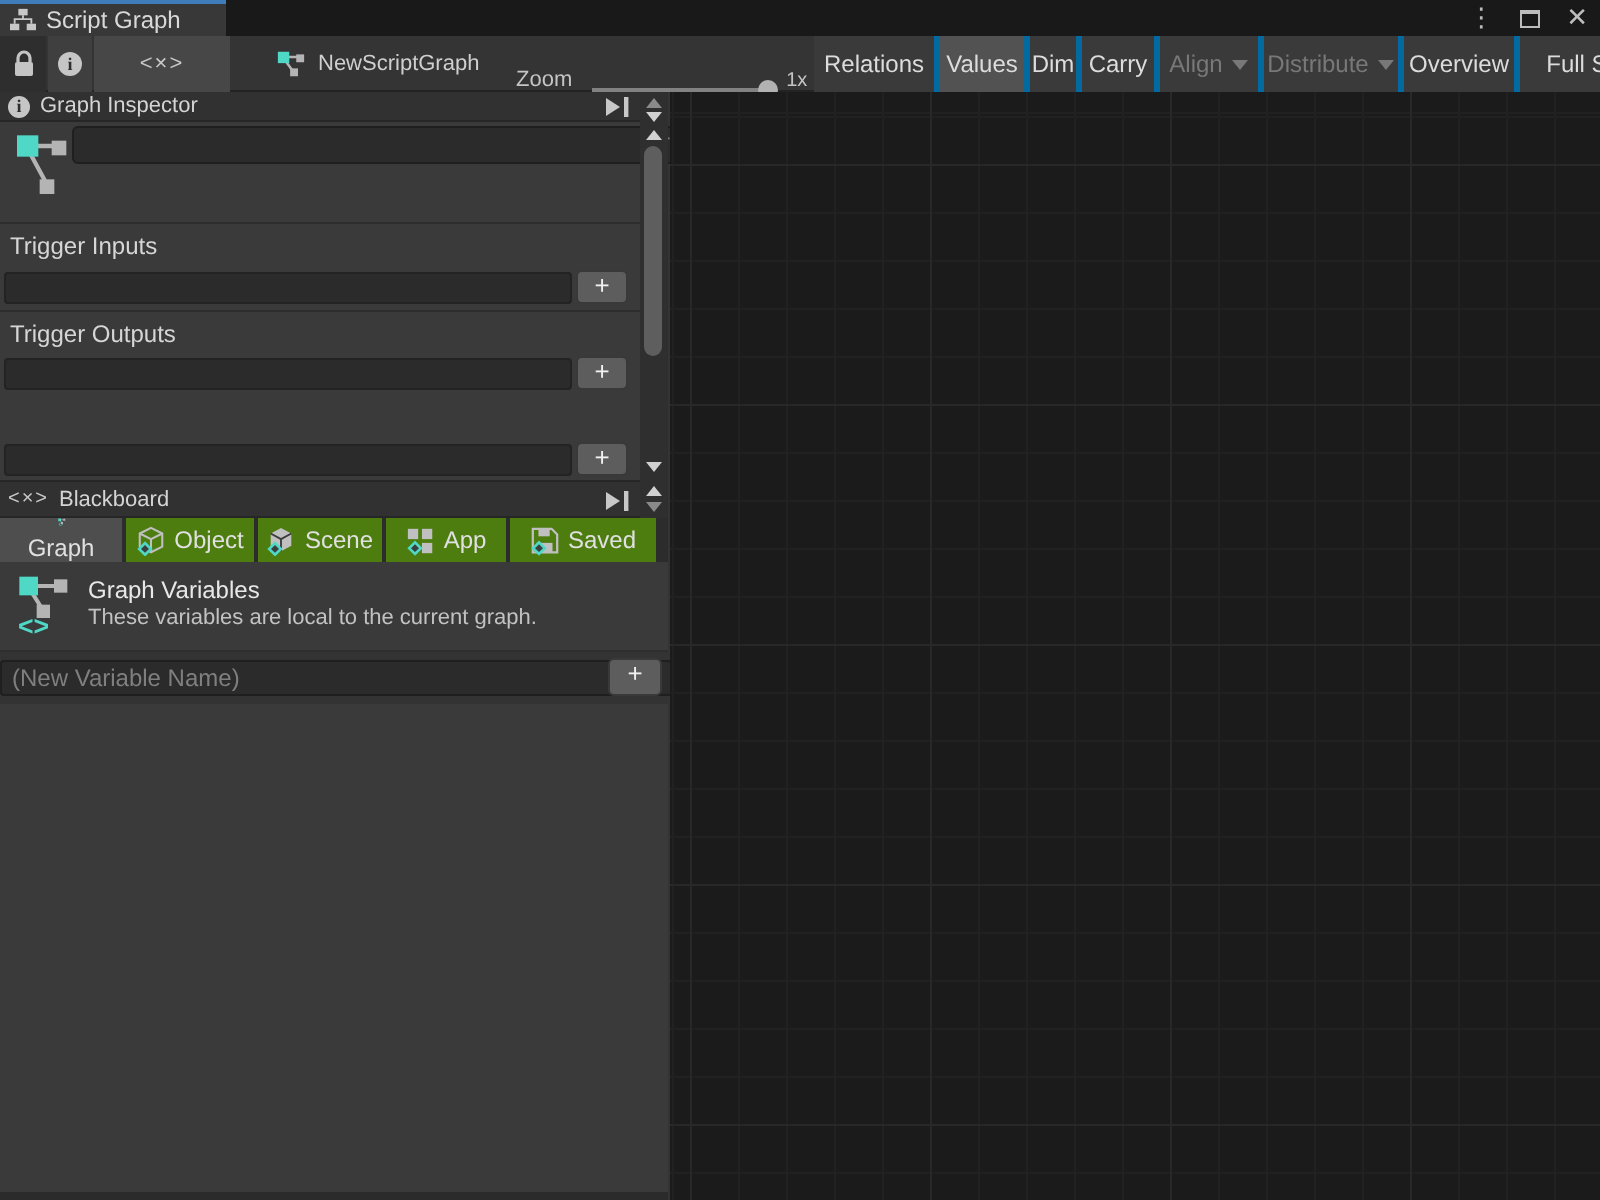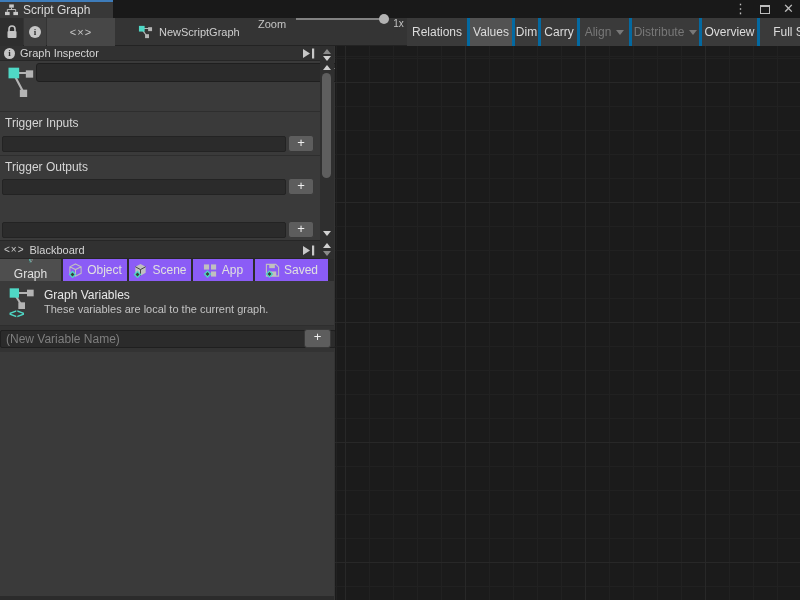--- a/index.html
+++ b/index.html
@@ -21,21 +21,21 @@
     border-bottom:1px solid #232323; }
   .tbtn { position:absolute; top:0; height:28px; display:flex; align-items:center; justify-content:center; }
   #lock-btn   { left:0;  width:23px; background:#2e2e2e; }
   #info-btn   { left:24px; width:22px; background:#3f3f3f; }
   #code-btn   { left:47px; width:68px; background:#474747; }
   .icircle { width:12px; height:12px; border-radius:50%; background:#c6c6c6; color:#2f2f2f;
     font-size:9px; font-weight:bold; text-align:center; line-height:12px; font-family:"Liberation Serif",serif; }
   .code-glyph { color:#c9c9c9; font-size:11px; letter-spacing:1px; }
   #crumb { position:absolute; left:138px; top:0; height:28px; display:flex; align-items:center; gap:6px; }
   #crumb .crumb-label { font-size:11px; color:#cfcfcf; }
-  #zoom-wrap { position:absolute; left:258px; top:0; height:28px; display:flex; align-items:flex-start; }
+  #zoom-wrap { position:absolute; left:258px; top:0; height:28px; display:flex; align-items:flex-end; }
   #zoom-wrap .zlabel { font-size:11px; color:#c4c4c4; margin-right:10px; }
   .slider-track { width:88px; height:2px; background:#828282; position:relative; }
   .slider-handle { position:absolute; right:-5px; top:-4px; width:10px; height:10px; border-radius:50%; background:#b2b2b2; }
   #zoom-wrap .zvalue { font-size:10px; color:#c4c4c4; margin-left:9px; }
   #tb-right { position:absolute; left:407px; right:0; top:0; height:28px; display:flex; overflow:hidden; }
   .tb-toggle { flex:0 0 auto; height:28px; background:#3a3a3a; border-right:3px solid #0369a1;
     color:#dcdcdc; font-size:12px; display:flex; align-items:center; justify-content:center; gap:5px; cursor:default; }
   .tb-toggle.on { background:#525252; }
   .tb-toggle.disabled { color:#787878; }
   .caret { width:0; height:0; border-left:4px solid transparent; border-right:4px solid transparent;
@@ -72,21 +72,21 @@
   .tri { width:0; height:0; position:absolute; left:3px; }
   .tri.up   { border-left:4px solid transparent; border-right:4px solid transparent; border-bottom:5px solid #d0d0d0; }
   .tri.down { border-left:4px solid transparent; border-right:4px solid transparent; border-top:5px solid #d0d0d0; }
   .tri.dim.up   { border-bottom-color:#8a8a8a; }
   .tri.dim.down { border-top-color:#8a8a8a; }
   #insp-thumb { position:absolute; left:2px; top:27px; width:9px; height:105px; background:#5e5e5e; border-radius:5px; }
   #bb-scroll { position:absolute; left:320px; top:194px; width:14px; height:19px; background:#2f2f2f; }
 
   
   #bb-tabs { position:absolute; left:0; top:213px; width:334px; height:22px; background:#2c2c2c; display:flex; }
-  .bb-tab { height:22px; background:#8b5cf6; border-right:2px solid #2c2c2c; display:flex; align-items:center;
+  .bb-tab { height:22px; background:#4d7c0f; border-right:2px solid #2c2c2c; display:flex; align-items:center;
     justify-content:center; gap:4px; font-size:12px; color:#e0e0e0; cursor:default; }
   .bb-tab.selected { background:#4e4e4e;flex-direction:column; }
 
   
   #gv-info { position:absolute; left:0; top:235px; width:334px; height:45px; background:#3a3a3a;
     border-bottom:1px solid #2e2e2e; }
   #gv-info .gv-title { position:absolute; left:44px; top:7px; font-size:12px; color:#e8e8e8; }
   #gv-info .gv-desc  { position:absolute; left:44px; top:22px; font-size:11px; color:#c2c2c2; }
   #gv-icon { position:absolute; left:9px; top:6px; }
   #newvar-row { position:absolute; left:0; top:280px; width:334px; height:26px; background:#333333; }

